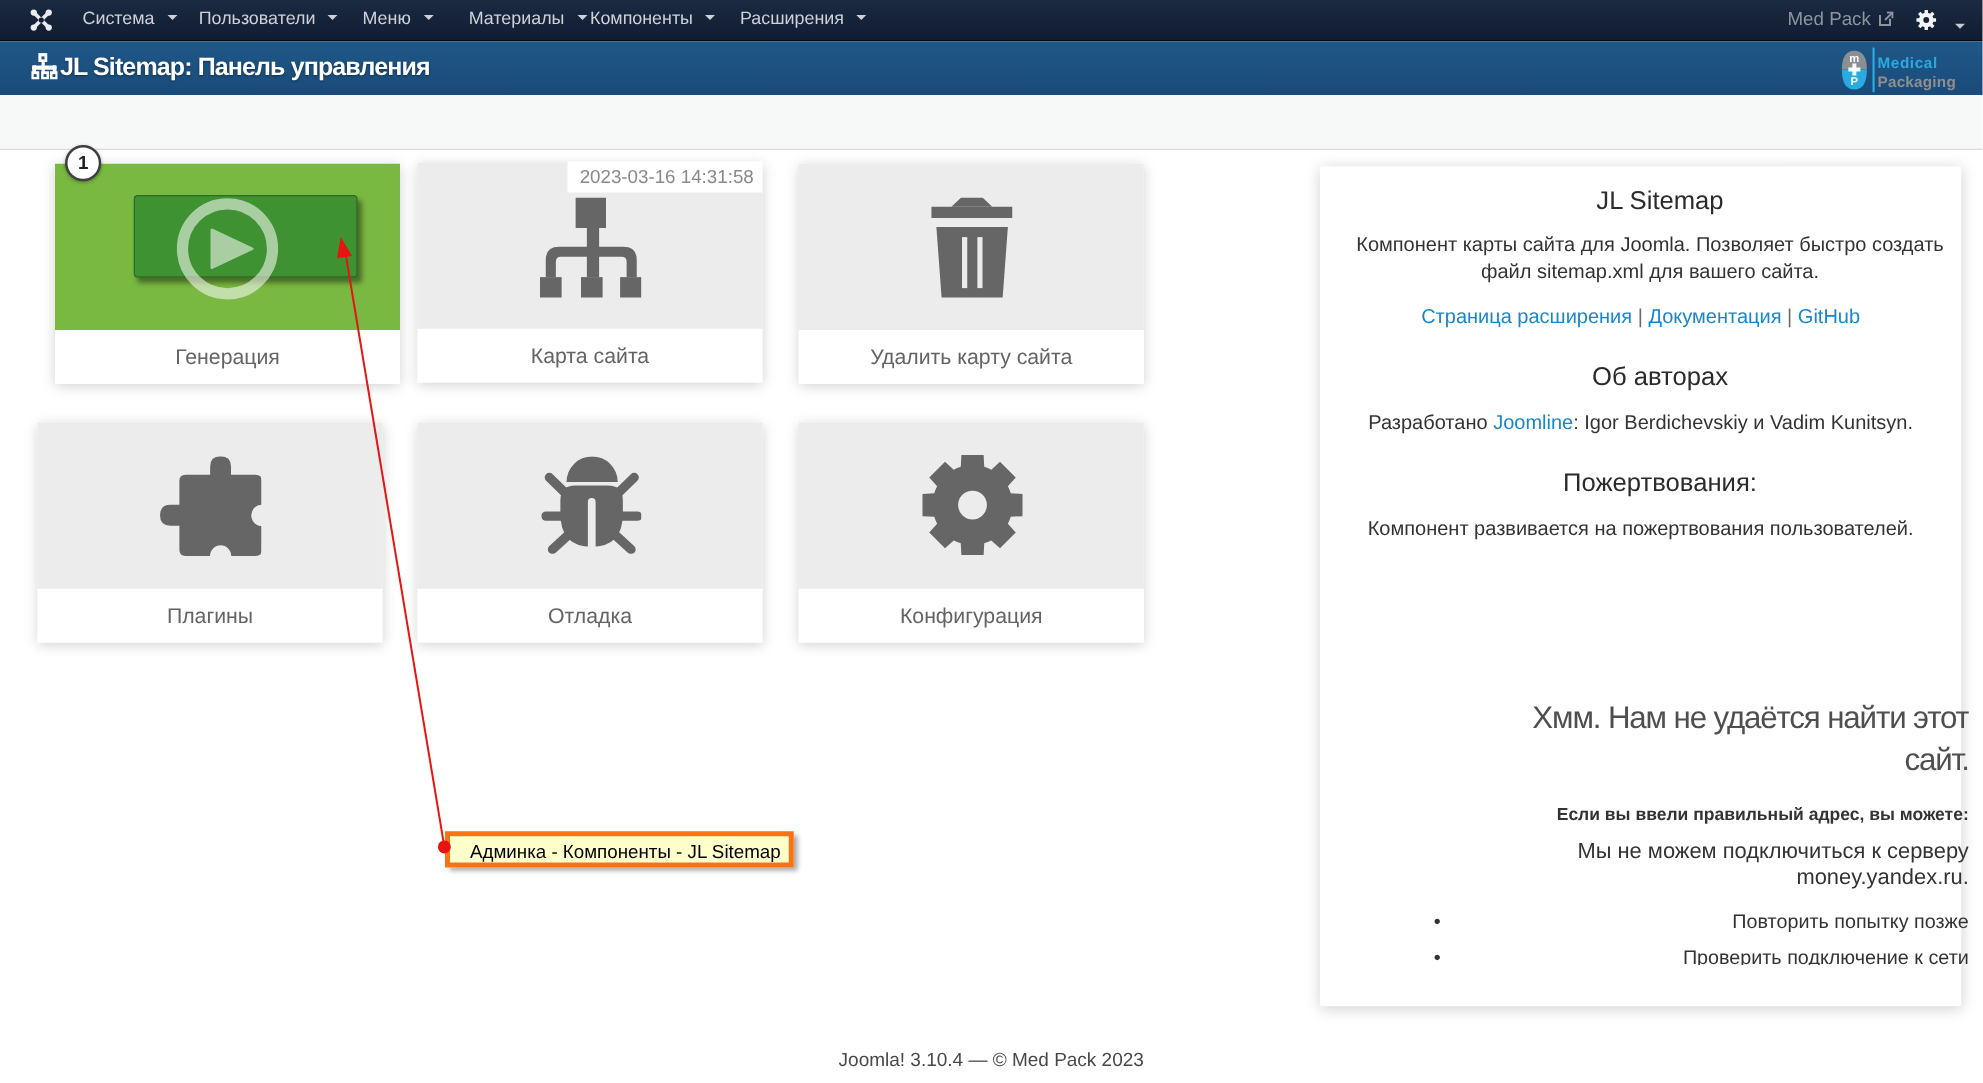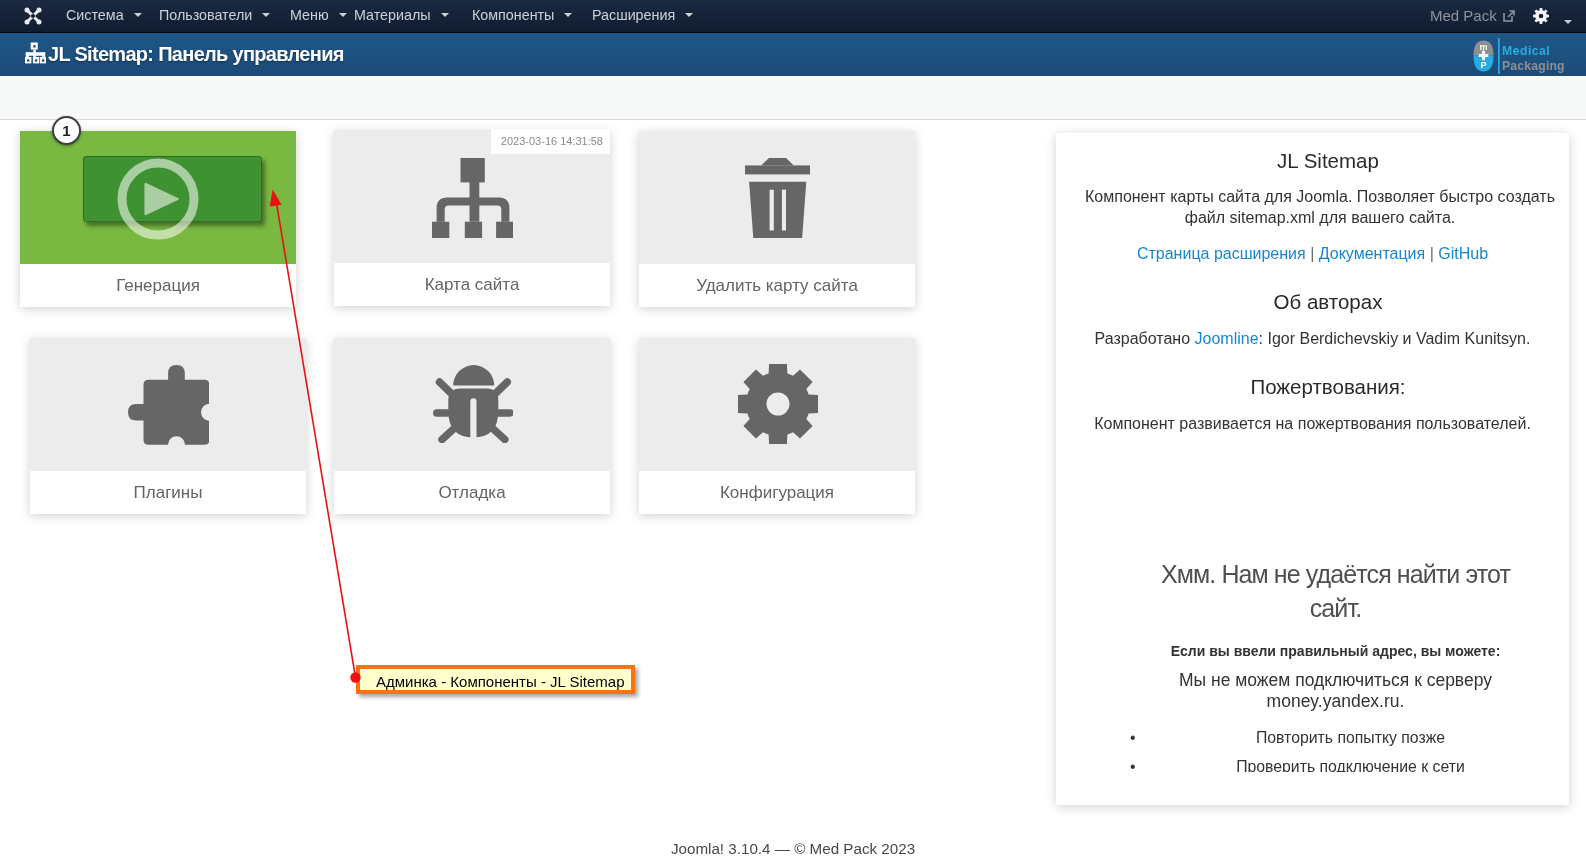--- a/index.html
+++ b/index.html
@@ -47,39 +47,39 @@
     font-size:17px; color:#646464;
   }
   .green-area { background:#79b841 !important; }
   .gen-btn {
     position:absolute; left:63px; top:25px; width:179px; height:66px;
     background:#3e9231; border:1px solid #2e6d26; border-radius:3px;
     box-shadow:3px 4px 4px rgba(0,0,0,0.4);
   }
   .stamp {
     position:absolute; right:0; top:-1px; height:25px; background:#fff;
-    font-size:11px; color:#8a8a8a; line-height:25px; padding:0 7px 0 10px;
+    font-size:15px; color:#8a8a8a; line-height:25px; padding:0 7px 0 10px;
   }
   .badge1 {
     position:absolute; left:52px; top:116px; width:29px; height:29px;
     border-radius:50%; background:#fff; border:2px solid #404040; z-index:30;
     text-align:center; line-height:25px; font-size:15px; font-weight:bold; color:#222;
     box-shadow:0 1px 3px rgba(0,0,0,0.35);
   }
   
   .panel {
     position:absolute; left:1056px; top:133px; width:513px; height:672px;
     background:#fff; box-shadow:0 2px 12px rgba(0,0,0,0.18); border-radius:2px;
     text-align:center; color:#333;
   }
   .panel h3 { font-size:20.5px; font-weight:normal; color:#2b2b2b; margin:2px;padding-left:31px; }
   .panel p  { font-size:16px; margin:0; line-height:21px; }
   .panel a  { color:#1787cd; text-decoration:none; }
-  .errbox { position:absolute; left:57px; top:424px; width:445px; height:215px;
-    overflow:hidden; text-align:center; }
+  .errbox { position:absolute; left:74px; top:424px; width:445px; height:215px;
+    overflow:hidden; text-align:right; }
   .tooltip {
     position:absolute; left:356px; top:665px; width:279px; height:29px;
     background:#ffffcc; border:4px solid #f97316; z-index:25;
     box-shadow:3px 3px 4px rgba(0,0,0,0.35);
     font-size:15px; color:#000; line-height:26px; padding-left:16px;
   }
   .footer {
     position:absolute; left:0; top:840px; width:1586px; text-align:center;
     font-size:15.2px; color:#484848;
   }
@@ -99,21 +99,21 @@
           <circle cx="15" cy="3" r="2.5"></circle>
         <circle cx="3" cy="15" r="2.5"></circle>
           <circle cx="15" cy="15" r="2.5"></circle>
       </g>
       <circle cx="9" cy="9" r="2.1" fill="#151f33"></circle>
     </svg>
   </div>
   <div class="nav-item abs" style="left:66px; top:7px;">Система <i class="caret-down"></i></div>
   <div class="nav-item abs" style="left:159px; top:7px;text-align:center;">Пользователи <i class="caret-down"></i></div>
   <div class="nav-item abs" style="left:290px; top:7px;">Меню <i class="caret-down"></i></div>
-  <div class="nav-item abs" style="left:354px; top:7px;">Материалы <i class="caret-down"></i></div>
+  <div class="nav-item abs" style="left:375px; top:7px;">Материалы <i class="caret-down"></i></div>
   <div class="nav-item abs" style="left:472px; top:7px;">Компоненты <i class="caret-down"></i></div>
   <div class="nav-item abs" style="left:592px; top:7px;">Расширения <i class="caret-down"></i></div>
   <div class="abs" style="left:1430px; top:7px; font-size:15px; color:#8d949e; white-space:nowrap;">Med Pack <svg width="12" height="12" viewBox="0 0 12 12" style="vertical-align:-1px; margin-left:2px;">
     <path d="M1,3 L1,11 L9,11 L9,6" stroke="#8d949e" stroke-width="1.6" fill="none"></path>
     <path d="M5,7 L10.5,1.5" stroke="#8d949e" stroke-width="1.6" fill="none"></path>
     <path d="M6.5,1 L11,1 L11,5.5" stroke="#8d949e" stroke-width="1.6" fill="none"></path>
   </svg></div>
   <div class="abs" style="left:1533px; top:8px;">
     <svg width="16" height="16" viewBox="0 0 82 82">
       <path fill="#f2f3f5" fill-rule="evenodd" d="M33.7,11.9 L34.2,0.1 L47.8,0.1 L48.3,11.9 A30,30 0 0 1 56.5,15.3 L65.1,7.2 L74.8,16.9 L66.7,25.5 A30,30 0 0 1 70.1,33.7 L81.9,34.2 L81.9,47.8 L70.1,48.3 A30,30 0 0 1 66.7,56.5 L74.8,65.1 L65.1,74.8 L56.5,66.7 A30,30 0 0 1 48.3,70.1 L47.8,81.9 L34.2,81.9 L33.7,70.1 A30,30 0 0 1 25.5,66.7 L16.9,74.8 L7.2,65.1 L15.3,56.5 A30,30 0 0 1 11.9,48.3 L0.1,47.8 L0.1,34.2 L11.9,33.7 A30,30 0 0 1 15.3,25.5 L7.2,16.9 L16.9,7.2 L25.5,15.3 A30,30 0 0 1 33.7,11.9 Z M53,41 A12,12 0 1 0 29,41 A12,12 0 1 0 53,41 Z"></path>
@@ -154,21 +154,21 @@
       <path d="M10.9,13.7 L14.1,13.7 L14.1,16.9 L17.3,16.9 L17.3,20.1 L14.1,20.1 L14.1,23.3 L10.9,23.3 L10.9,20.1 L7.7,20.1 L7.7,16.9 L10.9,16.9 Z" fill="#fff" opacity="0.95"></path>
       <rect x="27" y="1" width="1.7" height="36" fill="#2aace2"></rect>
       <text x="31" y="17.5" font-family="Liberation Sans" font-size="12.2" font-weight="bold" fill="#29abe2" letter-spacing="0.5">Medical</text>
       <text x="31" y="32.5" font-family="Liberation Sans" font-size="12.2" font-weight="bold" fill="#8f8f91" letter-spacing="0.2">Packaging</text>
     </svg>
   </div>
 </div>
 
 <div class="subhead"></div>
 
-<div class="card" style="left:20px; top:131px;">
+<div class="card" style="left:44px; top:131px;">
   <div class="icon-area green-area">
     <div class="gen-btn"></div>
     <svg class="abs" style="left:96.5px; top:26.5px;" width="82" height="82" viewBox="0 0 82 82">
       <circle cx="41" cy="41" r="36" fill="none" stroke="rgba(255,255,255,0.55)" stroke-width="9"></circle>
       <path d="M27.4,26.3 Q27.4,24 29.6,25.2 L61,40 Q63,41 61,42 L29.6,56.8 Q27.4,58 27.4,55.7 Z" fill="rgba(255,255,255,0.55)"></path>
     </svg>
   </div>
   <div class="label">Генерация</div>
 </div>
 

